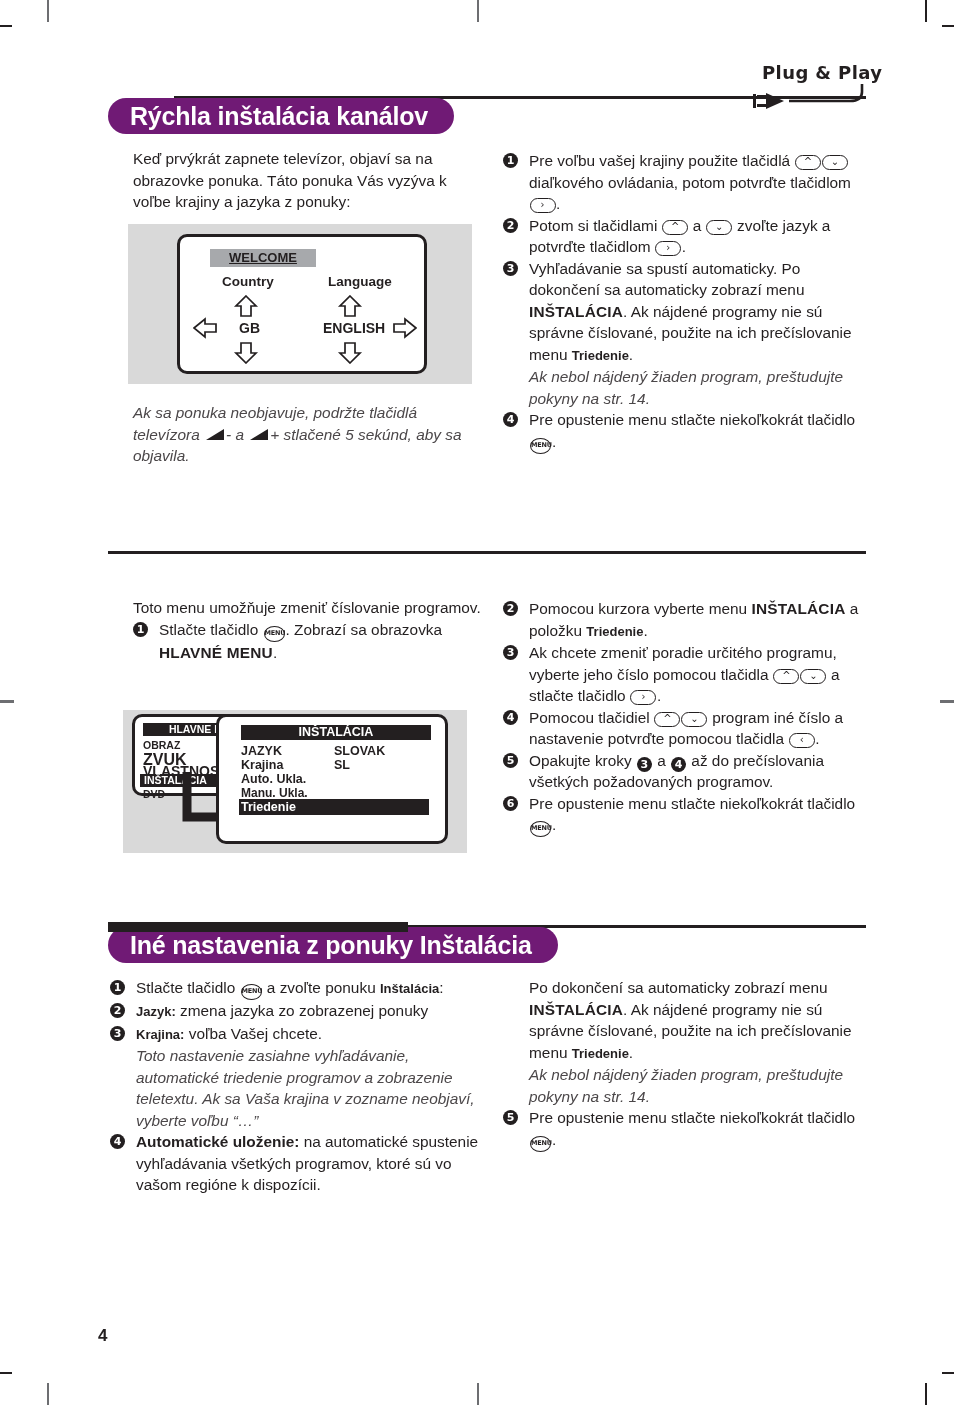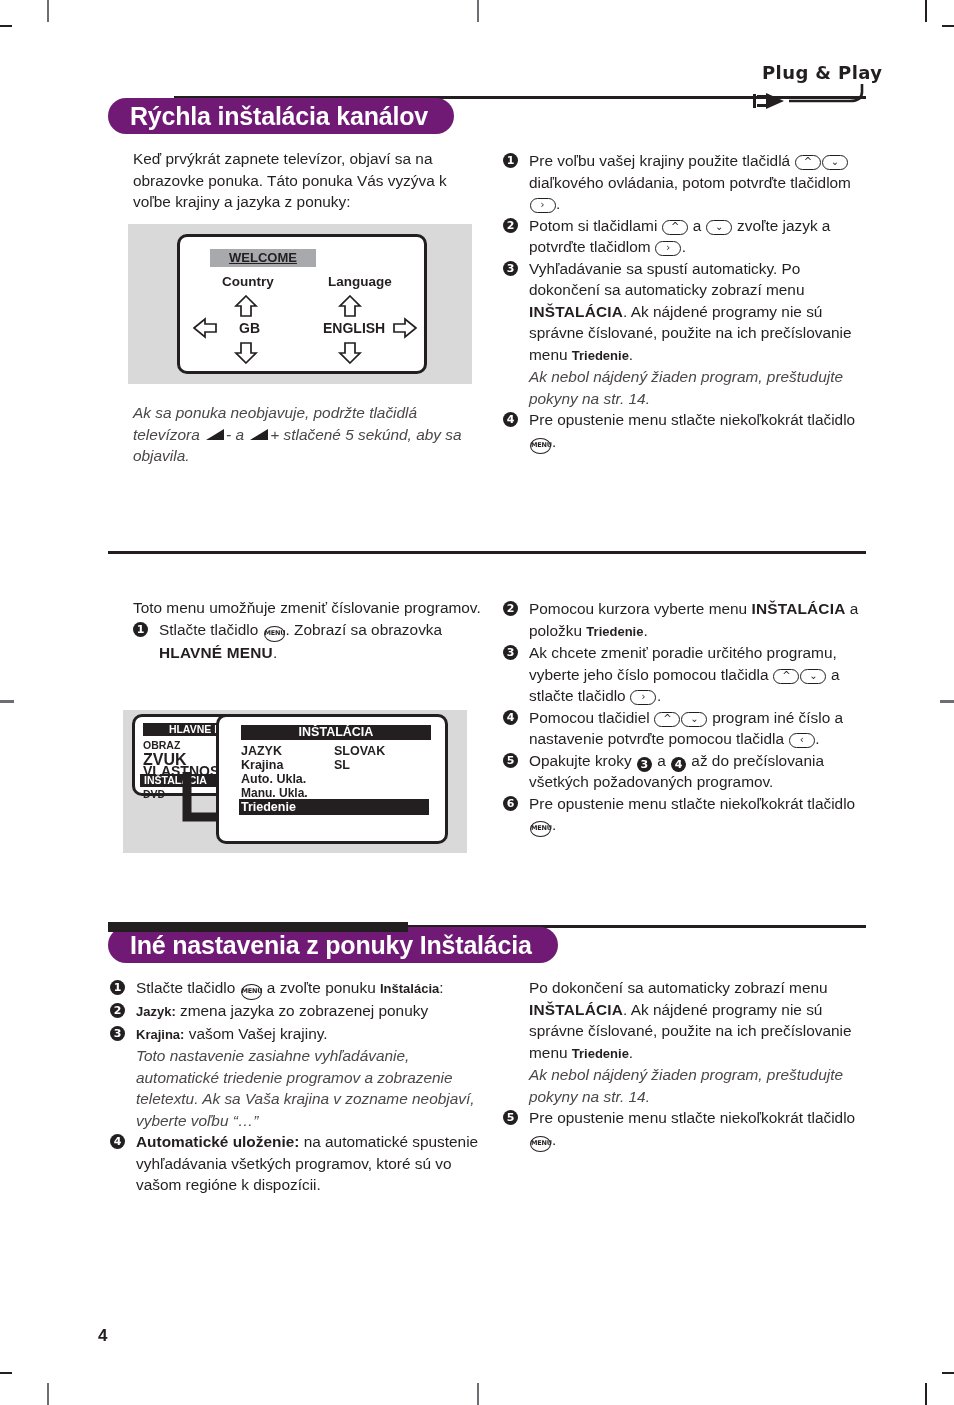--- a/index.html
+++ b/index.html
@@ -395,21 +395,21 @@
 
     <div class="li">
       <span class="num">2</span>
       <span class="bs">Jazyk:</span>
       <span>zmena jazyka zo zobrazenej ponuky</span>
     </div>
 
     <div class="li">
       <span class="num">3</span>
       <span class="bs">Krajina:</span>
-      <span>vašom Vašej krajiny.</span>
+      <span>voľba Vašej chcete.</span>
       <div class="ital">Toto nastavenie zasiahne vyhľadávanie, automatické triedenie programov a zobrazenie teletextu. Ak sa Vaša krajina v zozname neobjaví, vyberte voľbu “…”</div>
     </div>
 
     <div class="li">
       <span class="num">4</span>
       <span class="b">Automatické uloženie:</span>
       <span>na automatické spustenie vyhľadávania všetkých programov, ktoré sú vo vašom regióne k dispozícii.</span>
     </div>
   </div>
 

